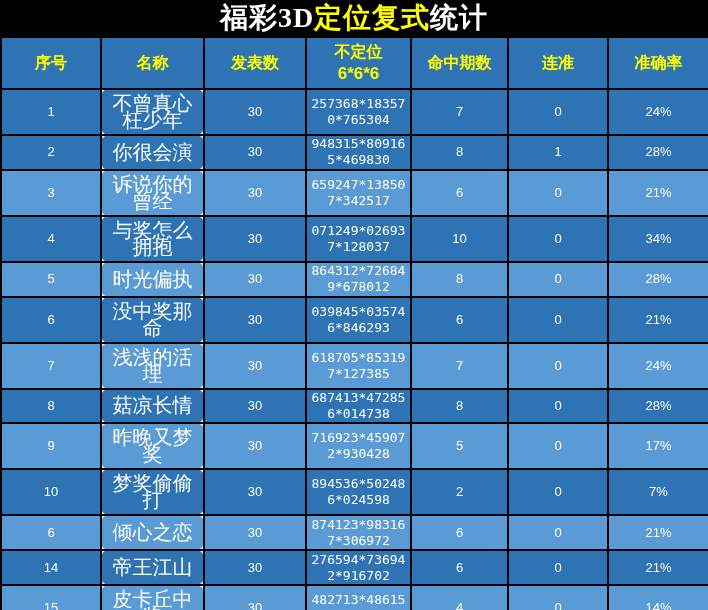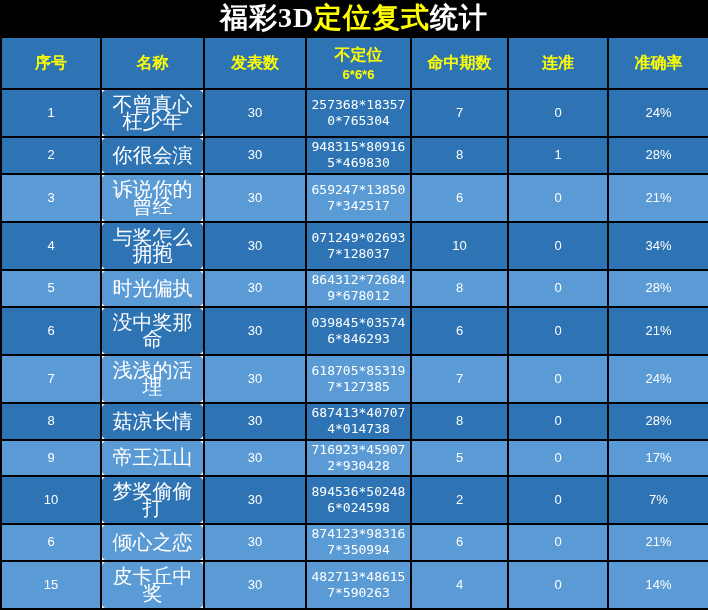--- a/index.html
+++ b/index.html
@@ -47,21 +47,21 @@
     overflow: hidden;
   }
   thead tr { height: 52px; }
   tbody tr { height: 34.8px; }
   th {
     background: var(--header-bg);
     color: var(--header-text);
     font-size: 16px;
     font-weight: bold;
   }
-  th .sublabel { font-size: 13px; margin-top: 1px; text-align: center; }
+  th .sublabel { font-size: 17px; margin-top: 1px; text-align: center; }
   tr.dark td { background: var(--dark-row); }
   tr.light td { background: var(--light-row); }
   td {
     color: var(--cell-text);
     font-size: 13px;
     line-height: 16px;
   }
   td.col-name {
     font-size: 20px;
     padding: 5px 6px;
@@ -181,48 +181,57 @@
           <td class="col-published">30</td>
           <td class="col-nonpos">618705*853197*127385</td>
           <td class="col-hits">7</td>
           <td class="col-streak">0</td>
           <td class="col-accuracy">24%</td>
         </tr>
         <tr class="dark">
           <td class="col-index">8</td>
           <td class="col-name">菇凉长情</td>
           <td class="col-published">30</td>
-          <td class="col-nonpos">687413*407074*014738</td>
+          <td class="col-nonpos">687413*472856*014738</td>
           <td class="col-hits">8</td>
           <td class="col-streak">0</td>
           <td class="col-accuracy">28%</td>
         </tr>
         <tr class="light">
           <td class="col-index">9</td>
-          <td class="col-name">帝王江山</td>
+          <td class="col-name">昨晚又梦奖</td>
           <td class="col-published">30</td>
           <td class="col-nonpos">716923*459072*930428</td>
           <td class="col-hits">5</td>
           <td class="col-streak">0</td>
           <td class="col-accuracy">17%</td>
         </tr>
         <tr class="dark">
           <td class="col-index">10</td>
           <td class="col-name">梦奖偷偷打</td>
           <td class="col-published">30</td>
           <td class="col-nonpos">894536*502486*024598</td>
           <td class="col-hits">2</td>
           <td class="col-streak">0</td>
           <td class="col-accuracy">7%</td>
         </tr>
         <tr class="light">
           <td class="col-index">6</td>
           <td class="col-name">倾心之恋</td>
           <td class="col-published">30</td>
-          <td class="col-nonpos">874123*983167*350994</td>
+          <td class="col-nonpos">874123*983167*306972</td>
+          <td class="col-hits">6</td>
+          <td class="col-streak">0</td>
+          <td class="col-accuracy">21%</td>
+        </tr>
+        <tr class="dark">
+          <td class="col-index">14</td>
+          <td class="col-name">帝王江山</td>
+          <td class="col-published">30</td>
+          <td class="col-nonpos">276594*736942*916702</td>
           <td class="col-hits">6</td>
           <td class="col-streak">0</td>
           <td class="col-accuracy">21%</td>
         </tr>
         <tr class="light">
           <td class="col-index">15</td>
           <td class="col-name">皮卡丘中奖</td>
           <td class="col-published">30</td>
           <td class="col-nonpos">482713*486157*590263</td>
           <td class="col-hits">4</td>

